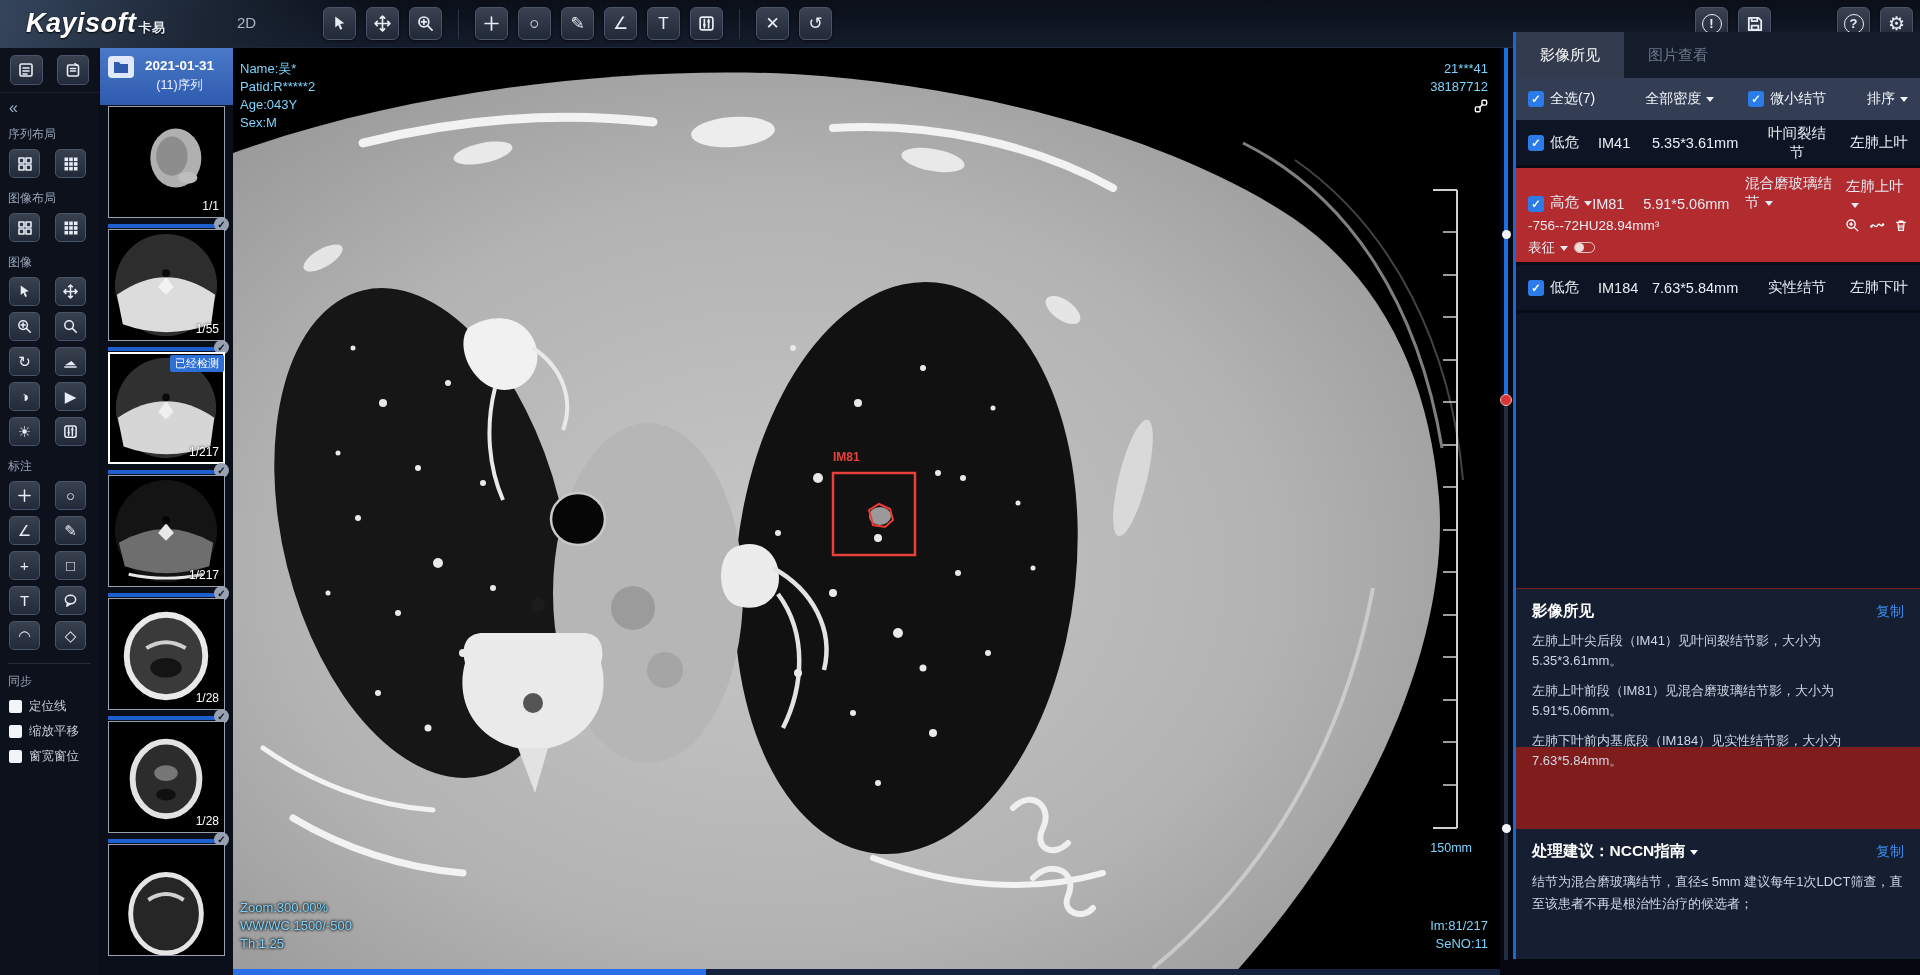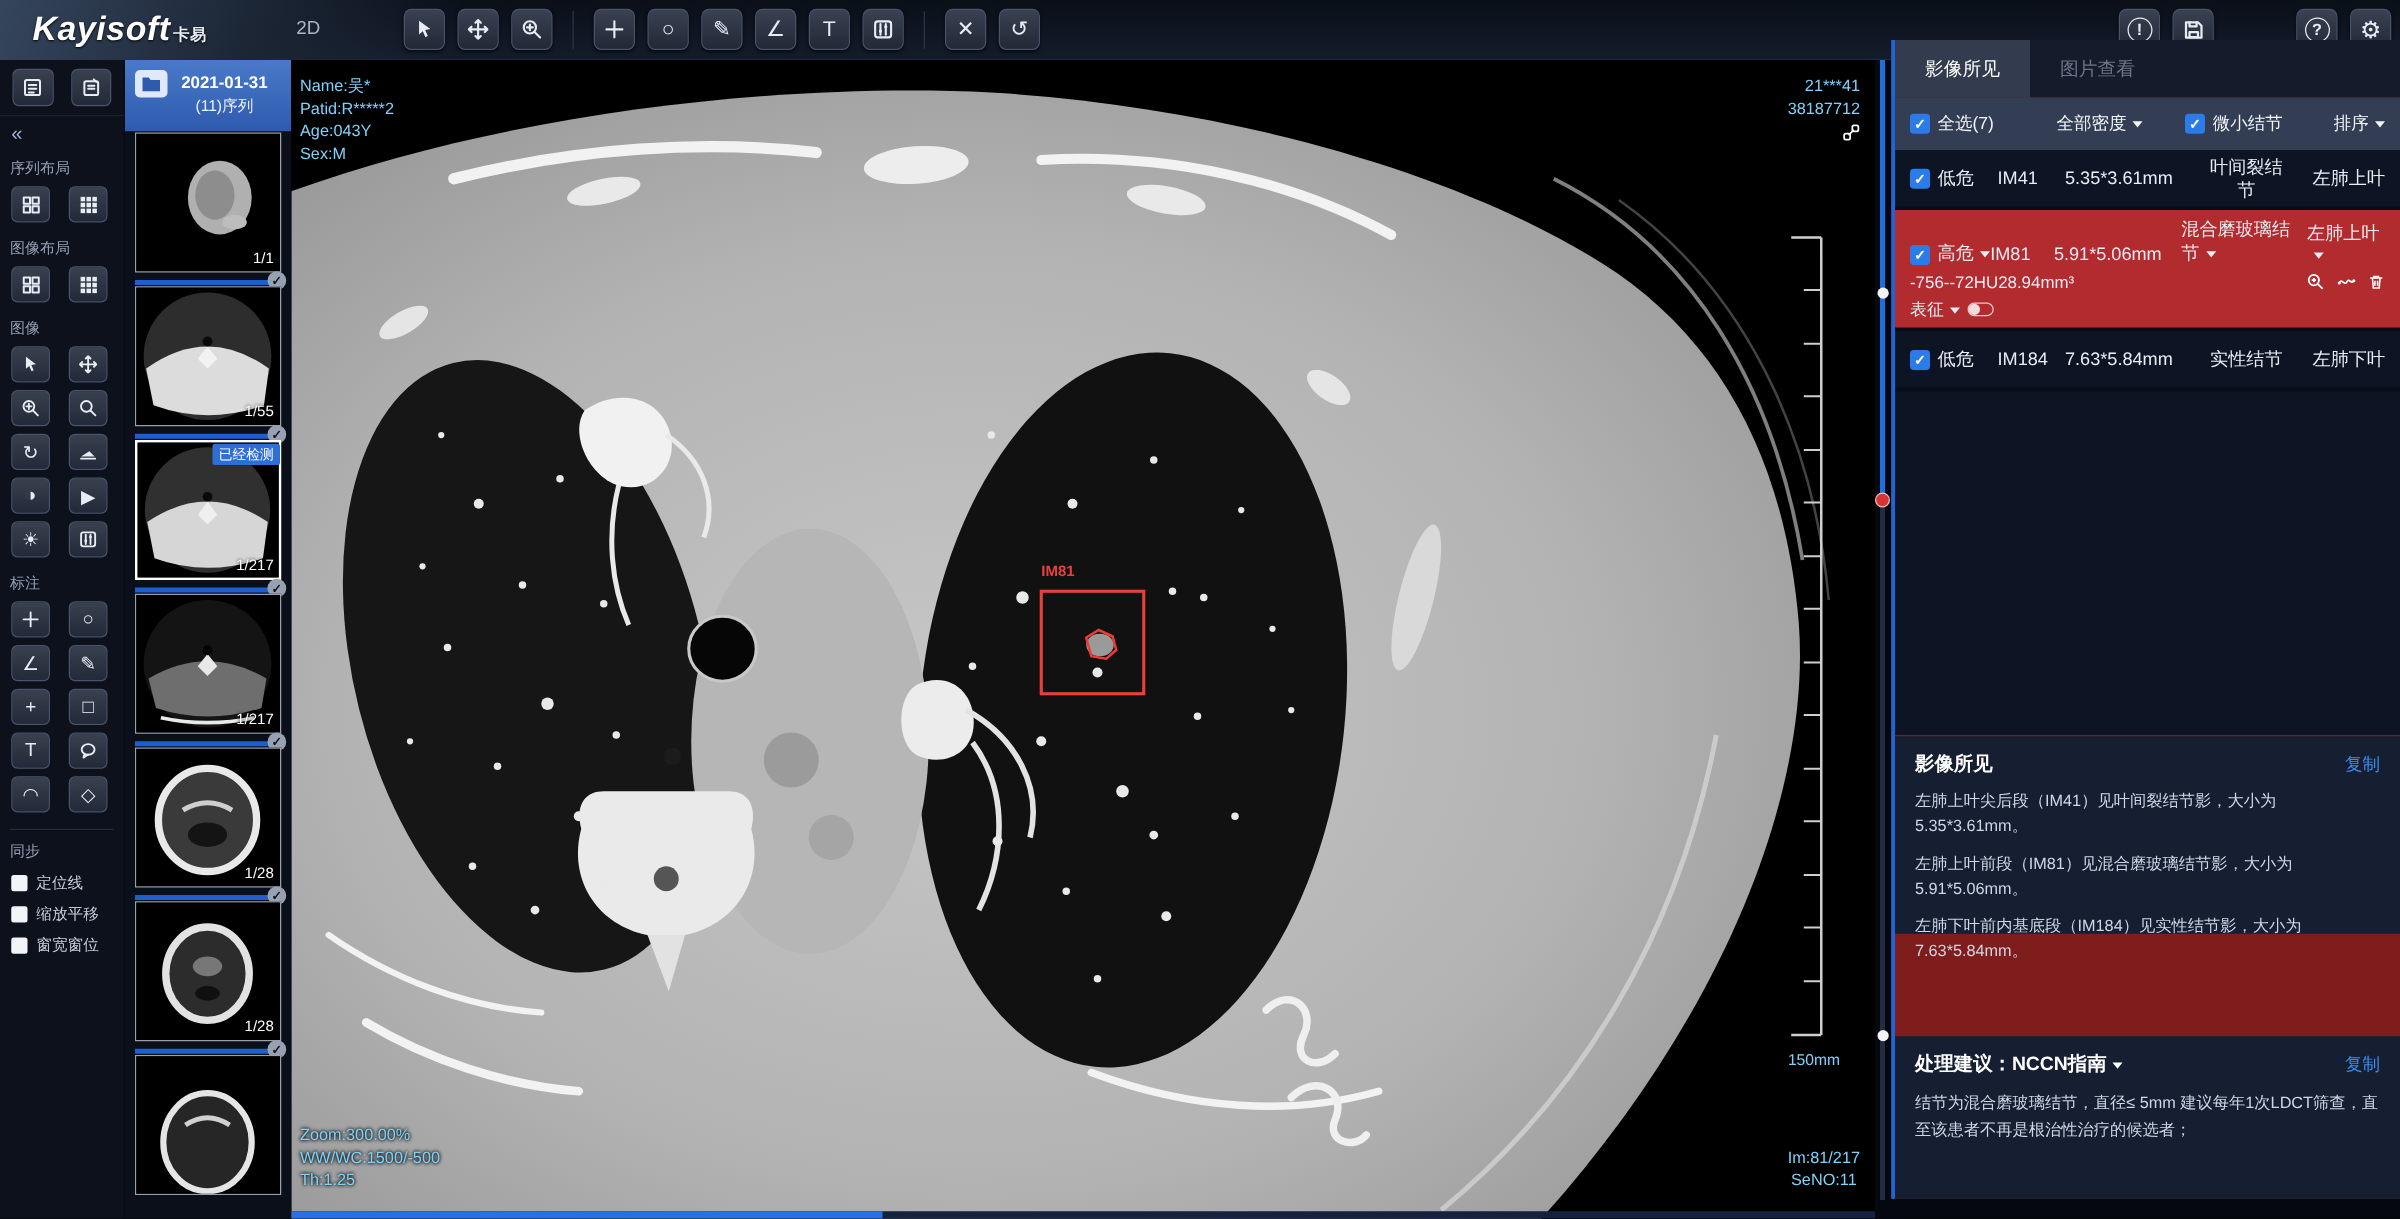--- a/index.html
+++ b/index.html
@@ -45,21 +45,21 @@
   .th-badge{position:absolute;top:3px;right:1px;background:#2e6fd6;color:#fff;font-size:11px;padding:1px 5px;border-radius:2px}
   .th-sep{height:4px;background:#1e5fd0;margin:6px 8px 0;position:relative}
   .th-check{position:absolute;right:-4px;top:-7px;width:15px;height:15px;border-radius:50%;background:#97a1b1;color:#0c1220;font-size:10px;font-weight:700;display:flex;align-items:center;justify-content:center}
 
   
   #viewport{position:absolute;left:233px;top:48px;width:1267px;height:927px;background:#000;overflow:hidden}
   .ov{position:absolute;font-size:13px;color:#7dd3fc;text-shadow:0 0 3px #000,0 0 3px #000;line-height:18px}
   #ov-patient{left:7px;top:12px}
   #ov-study{right:12px;top:12px;text-align:right}
   #ov-bl{left:7px;bottom:22px}
-  #ov-br{right:12px;bottom:22px;text-align:center}
+  #ov-br{right:12px;bottom:22px;text-align:right}
   #ov-scale{right:28px;bottom:118px;font-size:12.5px}
   #anno-label{position:absolute;left:600px;top:402px;color:#e8413c;font-size:12px;font-weight:700;text-shadow:none}
   #vp-progress{position:absolute;left:0;bottom:0;width:1267px;height:6px;background:#15223f}
   #vp-progress i{display:block;height:6px;width:473px;background:#2a6fe8}
 
   
   #slider{position:absolute;left:1500px;top:48px;width:13px;height:927px;background:#05080f}
   #slider .track{position:absolute;left:4px;top:0;width:4px;height:912px;background:#242d40}
   #slider .fill{position:absolute;left:4px;top:0;width:4px;height:352px;background:#1d6fe0}
   .sl-dot{position:absolute;border-radius:50%}

